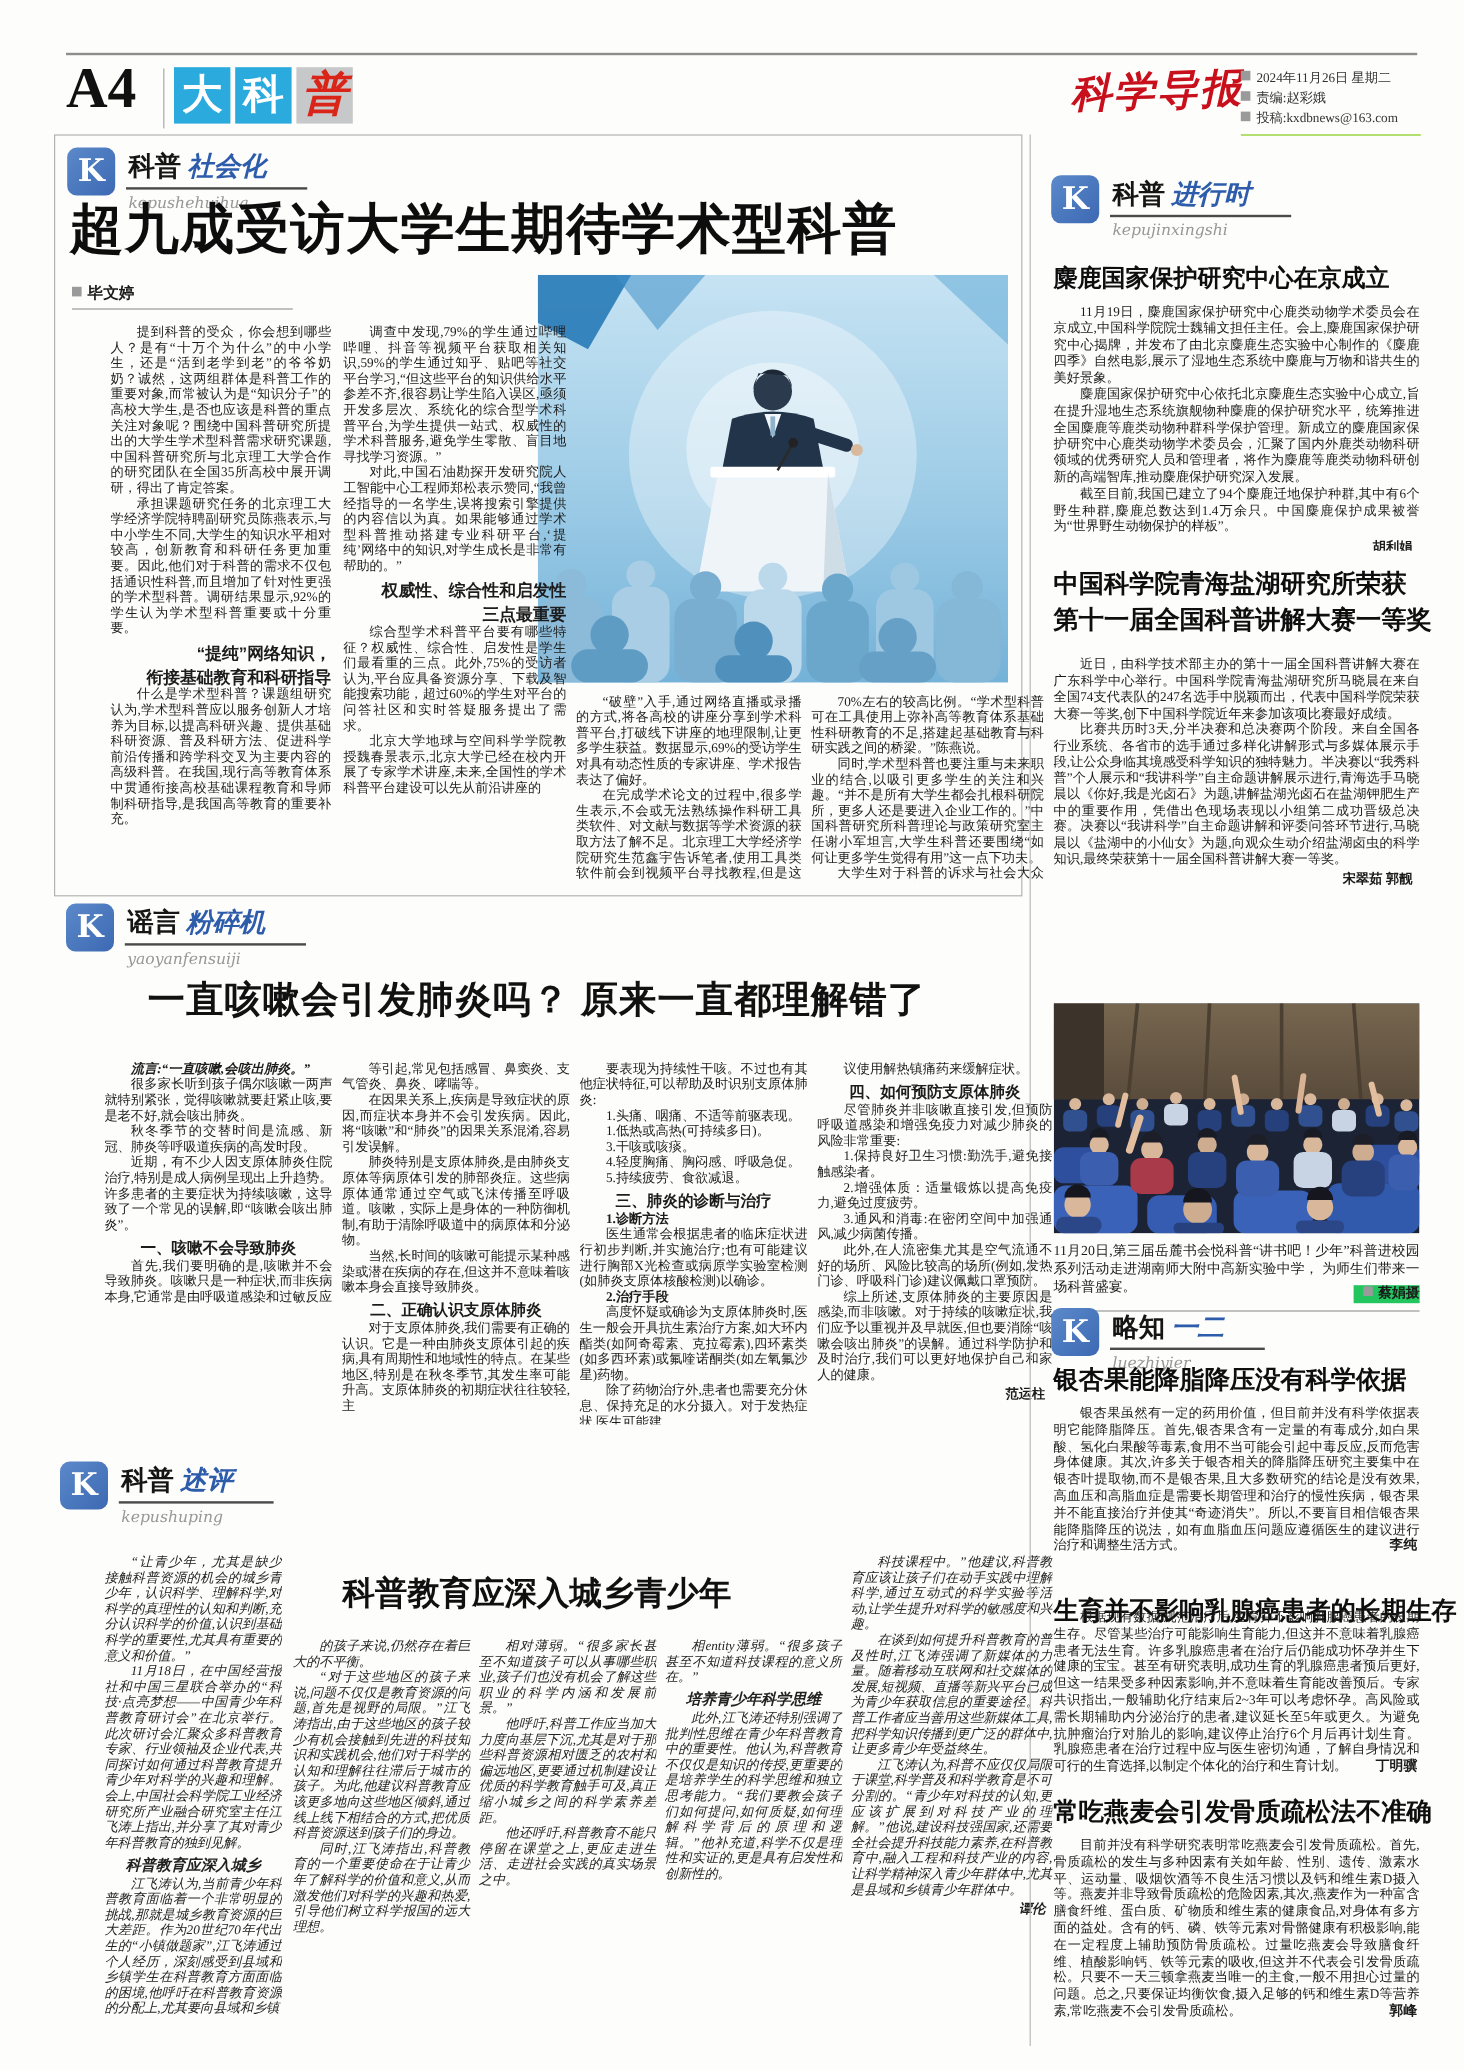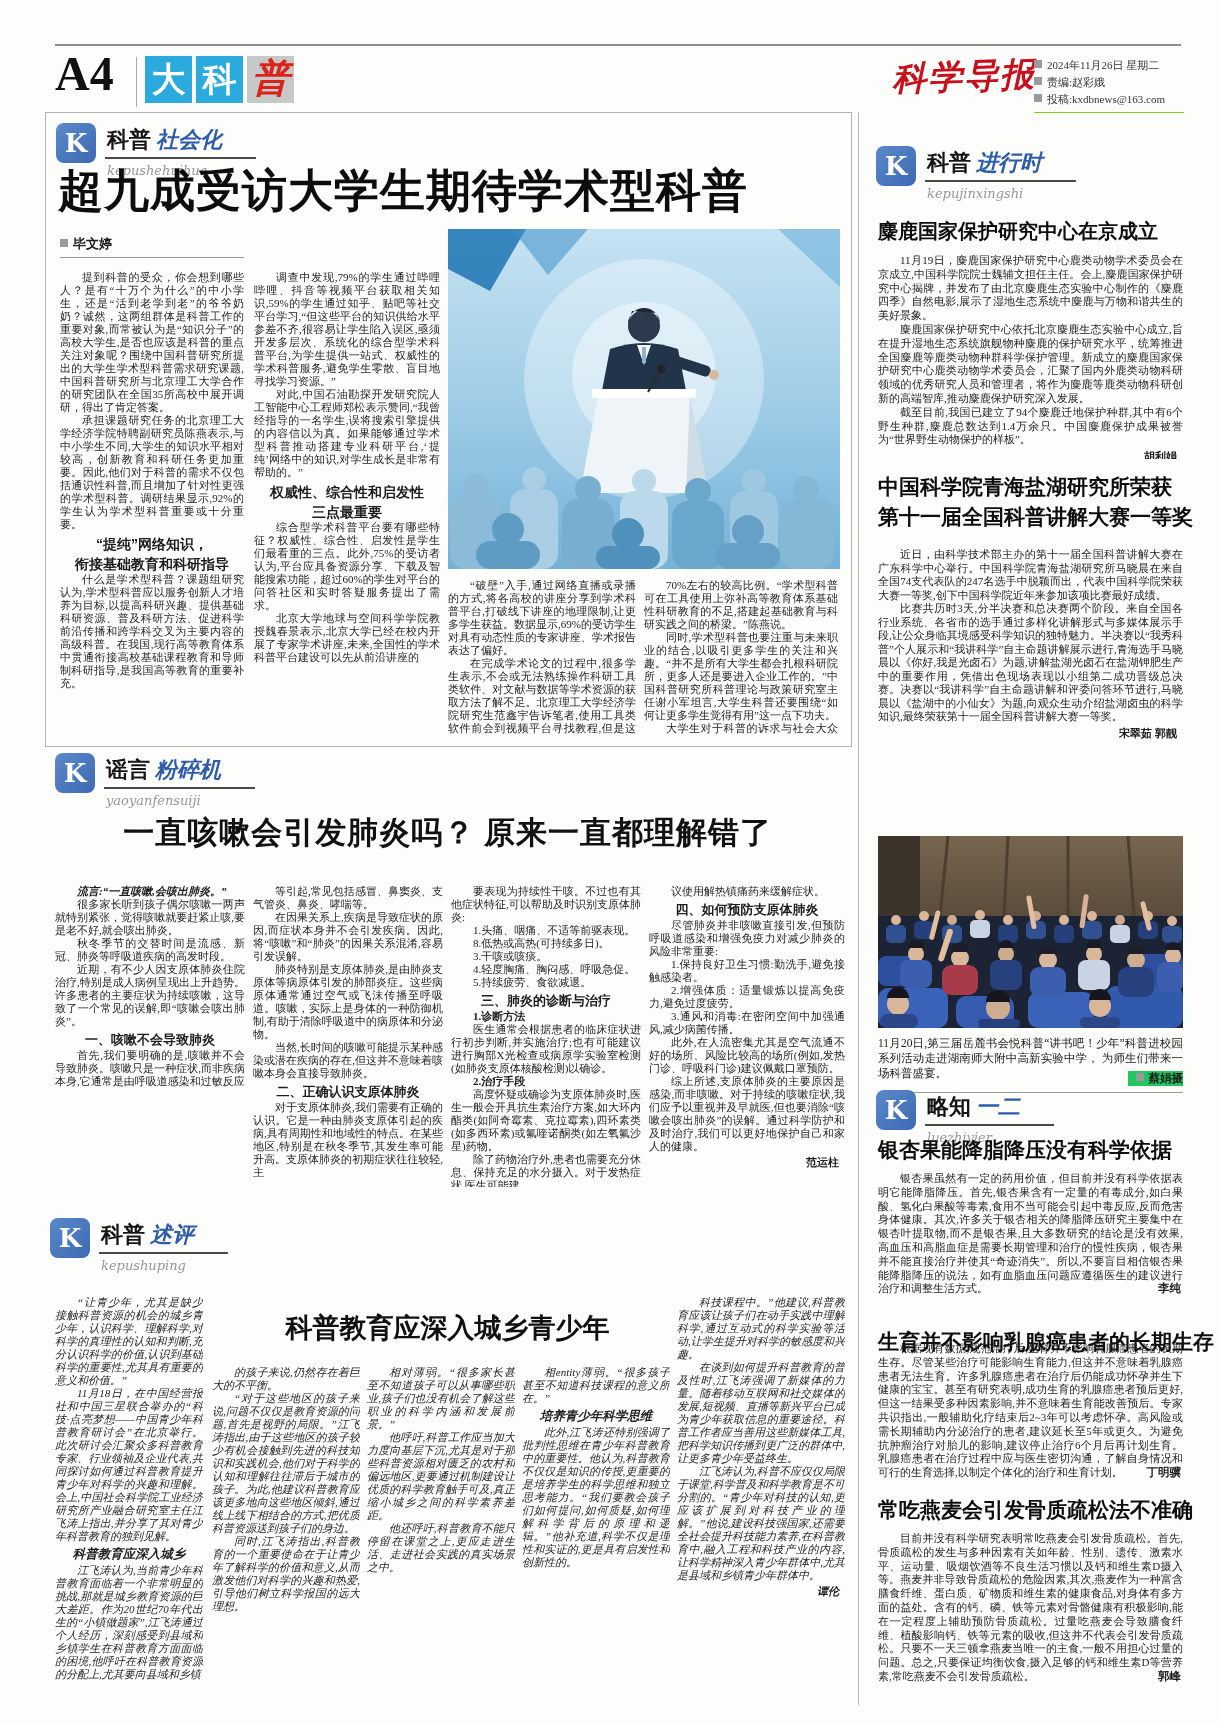--- a/index.html
+++ b/index.html
@@ -23,25 +23,25 @@
   
   .lab{display:flex;gap:9px;align-items:flex-start;}
   .kb{flex:0 0 40px;width:40px;height:40px;border-radius:8px;background:linear-gradient(135deg,#5b89ca,#3c69b2);
       color:#fff;font:700 26px/40px "DejaVu Serif",serif;text-align:center;}
   .lab .tt{font:700 22px/1 "Liberation Serif",serif;color:#151515;border-bottom:2px solid #4a4a4a;
            padding:5px 34px 6px 2px;white-space:nowrap;}
   .lab .tblue{color:#2d5cab;font-style:italic;font-family:"DejaVu Serif",serif;margin-left:5px;}
   .lab .py{font:italic 13px/1 "DejaVu Serif",serif;color:#979797;margin-top:5px;padding-left:2px;}
   
   .col{position:absolute;font:11px/13px "Liberation Serif","DejaVu Serif",serif;color:#1c1c1c;
-       overflow:hidden;text-align:justify;}
+       overflow:hidden;text-align:justify;margin-left:32px;}
   .t-p{text-indent:2em;}
   .t-lead{text-indent:2em;font-weight:700;font-style:italic;}
   .t-h{font-family:"Liberation Sans",sans-serif;font-weight:700;font-size:12.5px;text-indent:0;
-       margin:5px 0 3px 0;text-align:center;}
+       margin:5px 0 3px 0;text-align:right;}
   .t-num{text-indent:2em;font-weight:700;}
   .t-byline{text-align:right;font-family:"Liberation Sans",sans-serif;font-weight:700;text-indent:0;
             padding-right:6px;margin-top:3px;}
   
   .box1{left:45px;top:112px;width:805px;height:633px;border:1px solid #b3b3b3;background:#fdfdfc;}
   .box1 .lab{position:absolute;left:10px;top:10px;}
   .h-main{position:absolute;left:12px;top:52px;width:785px;
           font:900 45px/1.15 "Liberation Sans",sans-serif;color:#0d0d0d;letter-spacing:1px;}
   .byline1{position:absolute;left:14px;top:124px;width:184px;border-bottom:1px solid #9a9a9a;
            padding-bottom:7px;font:700 13px/1 "Liberation Sans",sans-serif;}
@@ -196,21 +196,21 @@
       <div class="t-p">等引起,常见包括感冒、鼻窦炎、支气管炎、鼻炎、哮喘等。</div>
       <div class="t-p">在因果关系上,疾病是导致症状的原因,而症状本身并不会引发疾病。因此,将“咳嗽”和“肺炎”的因果关系混淆,容易引发误解。</div>
       <div class="t-p">肺炎特别是支原体肺炎,是由肺炎支原体等病原体引发的肺部炎症。这些病原体通常通过空气或飞沫传播至呼吸道。咳嗽，实际上是身体的一种防御机制,有助于清除呼吸道中的病原体和分泌物。</div>
       <div class="t-p">当然,长时间的咳嗽可能提示某种感染或潜在疾病的存在,但这并不意味着咳嗽本身会直接导致肺炎。</div>
       <div class="t-h">二、正确认识支原体肺炎</div>
       <div class="t-p">对于支原体肺炎,我们需要有正确的认识。它是一种由肺炎支原体引起的疾病,具有周期性和地域性的特点。在某些地区,特别是在秋冬季节,其发生率可能升高。支原体肺炎的初期症状往往较轻,主</div>
     </div>
   <div class="col kesou" style="left:451px;top:885px;width:190px;height:302px;">
       <div class="t-p">要表现为持续性干咳。不过也有其他症状特征,可以帮助及时识别支原体肺炎:</div>
       <div class="t-p">1.头痛、咽痛、不适等前驱表现。</div>
-      <div class="t-p">8.低热或高热(可持续多日)。</div>
+      <div class="t-p">1.低热或高热(可持续多日)。</div>
       <div class="t-p">3.干咳或咳痰。</div>
       <div class="t-p">4.轻度胸痛、胸闷感、呼吸急促。</div>
       <div class="t-p">5.持续疲劳、食欲减退。</div>
       <div class="t-h">三、肺炎的诊断与治疗</div>
       <div class="t-num">1.诊断方法</div>
       <div class="t-p">医生通常会根据患者的临床症状进行初步判断,并实施治疗;也有可能建议进行胸部X光检查或病原学实验室检测(如肺炎支原体核酸检测)以确诊。</div>
       <div class="t-num">2.治疗手段</div>
       <div class="t-p">高度怀疑或确诊为支原体肺炎时,医生一般会开具抗生素治疗方案,如大环内酯类(如阿奇霉素、克拉霉素),四环素类(如多西环素)或氟喹诺酮类(如左氧氟沙星)药物。</div>
       <div class="t-p">除了药物治疗外,患者也需要充分休息、保持充足的水分摄入。对于发热症状,医生可能建</div>
     </div>

